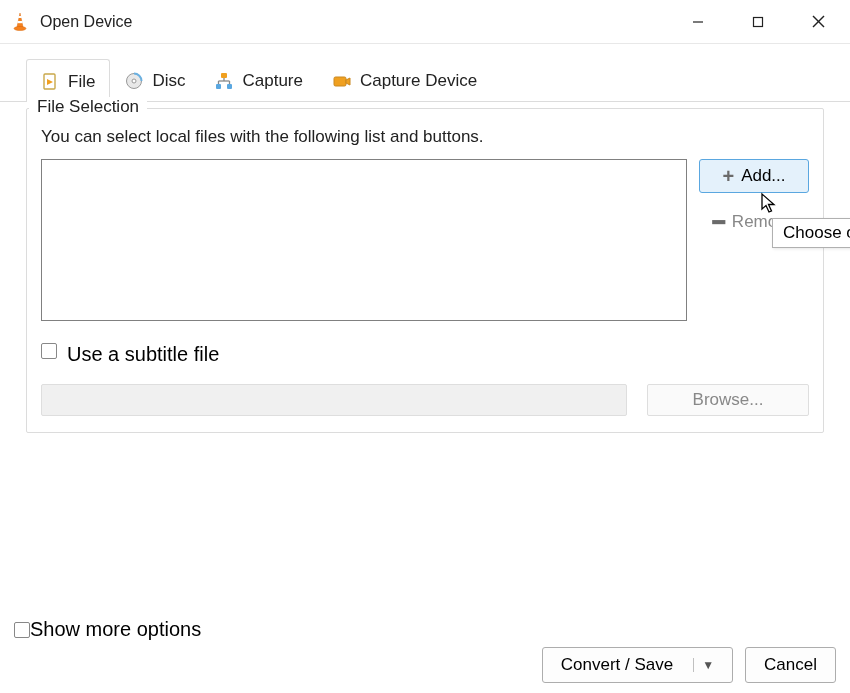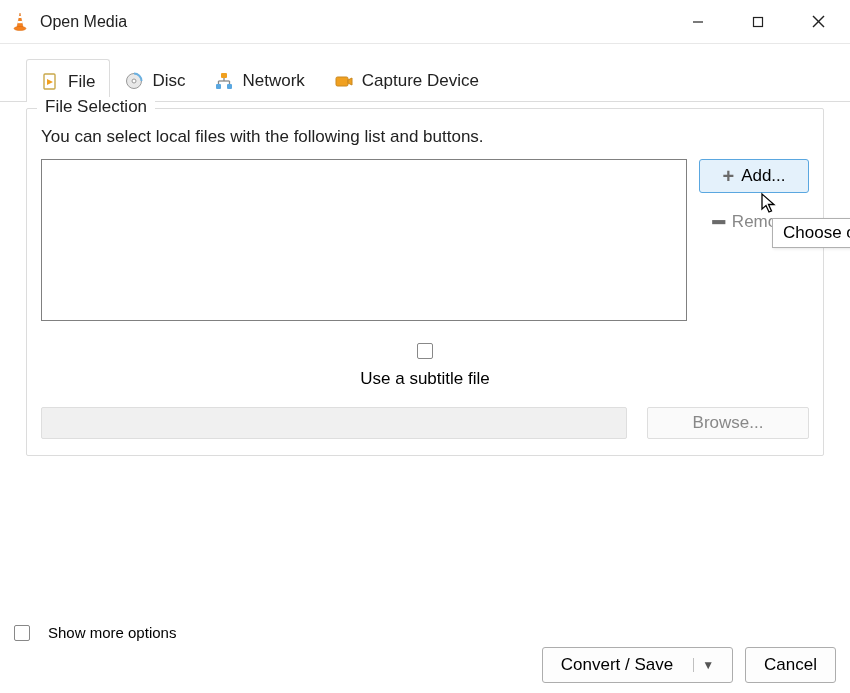--- a/index.html
+++ b/index.html
@@ -72,21 +72,21 @@
     .groupbox {
       margin: 6px 14px 18px 14px;
       border: 1px solid #dcdcdc;
       border-radius: 2px;
       padding: 18px 14px 16px 14px;
       position: relative;
     }
     .group-title {
       position: absolute;
       top: -12px;
-      left: 10px;
+      left: 2px;
       background: #fff;
       padding: 0 8px;
       font-size: 17px;
       color: #222;
     }
     .help-text {
       font-size: 17px;
       color: #222;
       margin-bottom: 12px;
     }
@@ -118,24 +118,23 @@
     }
     .btn.disabled {
       color: #888;
       border: none;
       background: transparent;
       cursor: default;
     }
     .plus-icon, .minus-icon { font-size: 20px; font-weight: bold; color: #6a6a6a; line-height:1; }
 
     .subtitle-row {
-      display: flex; align-items: center; gap: 10px;
+      display: flex; gap: 10px;
       margin-top: 22px;
-      font-size: 17px;
-      flex-direction: column;
+      font-size: 20px;
     }
     .checkbox {
       width: 16px; height: 16px;
       border: 1.5px solid #888;
       border-radius: 2px;
       background: #fff;
       flex-shrink: 0;
     }
 
     .browse-row {
@@ -157,22 +156,22 @@
       background: #fafafa;
       color: #888;
       font-size: 17px;
       display:flex; align-items:center; justify-content:center;
     }
 
     
     .show-more {
       position: absolute;
       left: 14px; bottom: 52px;
-      display:flex; align-items:center; gap:18px;
-      font-size: 15px;
+      display:flex; align-items:center; gap:0;
+      font-size: 20px;
       justify-content: flex-end;
     }
     .bottom-btns {
       position: absolute;
       right: 14px; bottom: 10px;
       display: flex; gap: 12px;
       align-items: stretch;
     }
     .bottom-btns .btn-lg {
       height: 36px;
@@ -215,21 +214,21 @@
 
 <div class="titlebar">
   <span class="app-icon">
     <svg viewBox="0 0 20 20">
       <path d="M10 1 L13 15 L7 15 Z" fill="#f58220" stroke="#d86b10" stroke-width="0.5"></path>
       <rect x="8.2" y="4" width="3.6" height="2" fill="#fff"></rect>
       <rect x="7.4" y="9" width="5.2" height="2.2" fill="#fff"></rect>
       <ellipse cx="10" cy="16.5" rx="6" ry="2" fill="#f58220" stroke="#d86b10" stroke-width="0.5"></ellipse>
     </svg>
   </span>
-  <span class="title-text">Open Media</span>
+  <span class="title-text">Open Device</span>
   <div class="win-controls">
     <div class="win-btn">
       <svg width="12" height="12" viewBox="0 0 12 12">
           <line x1="1" y1="6" x2="11" y2="6" stroke="#222" stroke-width="1.2"></line>
         </svg>
     </div>
     <div class="win-btn">
       <svg width="12" height="12" viewBox="0 0 12 12">
           <rect x="1.5" y="1.5" width="9" height="9" fill="none" stroke="#222" stroke-width="1.2"></rect>
         </svg>
@@ -268,21 +267,21 @@
       <svg viewBox="0 0 18 18">
           <rect x="6" y="1" width="6" height="5" rx="1" fill="#f0a020"></rect>
           <rect x="1" y="12" width="5" height="5" rx="1" fill="#5aa7e0"></rect>
           <rect x="12" y="12" width="5" height="5" rx="1" fill="#5aa7e0"></rect>
           <line x1="9" y1="6" x2="9" y2="9" stroke="#888" stroke-width="1.3"></line>
           <line x1="3.5" y1="12" x2="3.5" y2="9" stroke="#888" stroke-width="1.3"></line>
           <line x1="14.5" y1="12" x2="14.5" y2="9" stroke="#888" stroke-width="1.3"></line>
           <line x1="3.5" y1="9" x2="14.5" y2="9" stroke="#888" stroke-width="1.3"></line>
         </svg>
     </span>
-    <span>Network</span>
+    <span>Capture</span>
   </div>
   <div class="tab">
     <span class="tab-icon">
       <svg viewBox="0 0 18 18">
           <rect x="1" y="5" width="12" height="9" rx="1.5" fill="#f0a020" stroke="#c98820"></rect>
           <polygon points="13,8 17,6 17,13 13,11" fill="#f0a020" stroke="#c98820"></polygon>
         </svg>
     </span>
     <span>Capture Device</span>
   </div>

